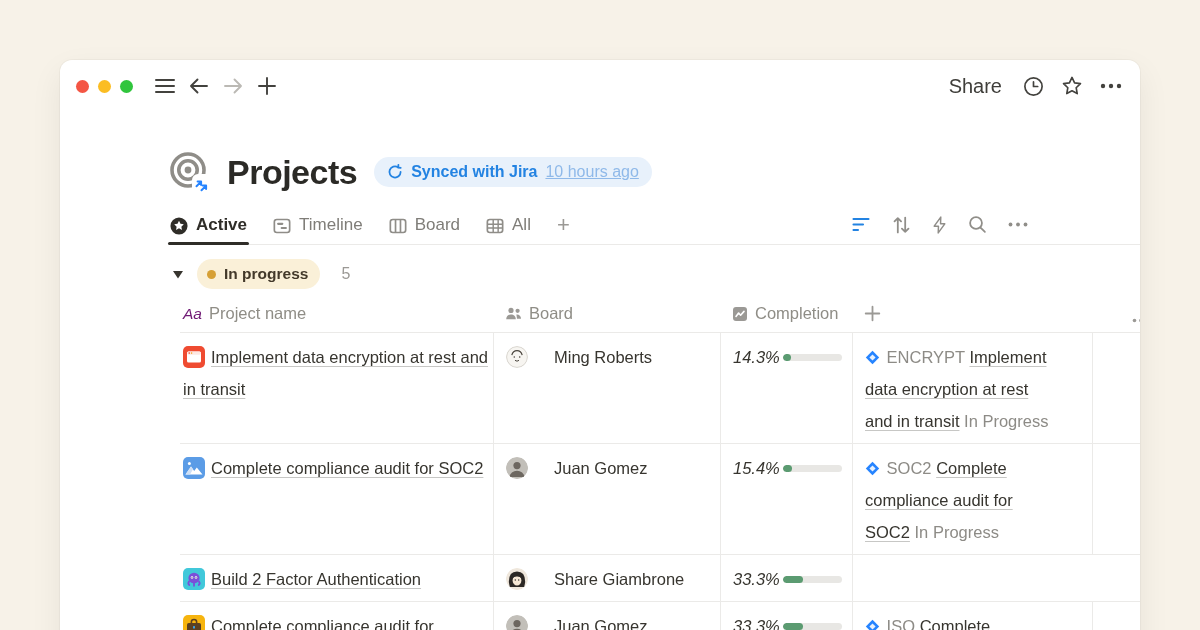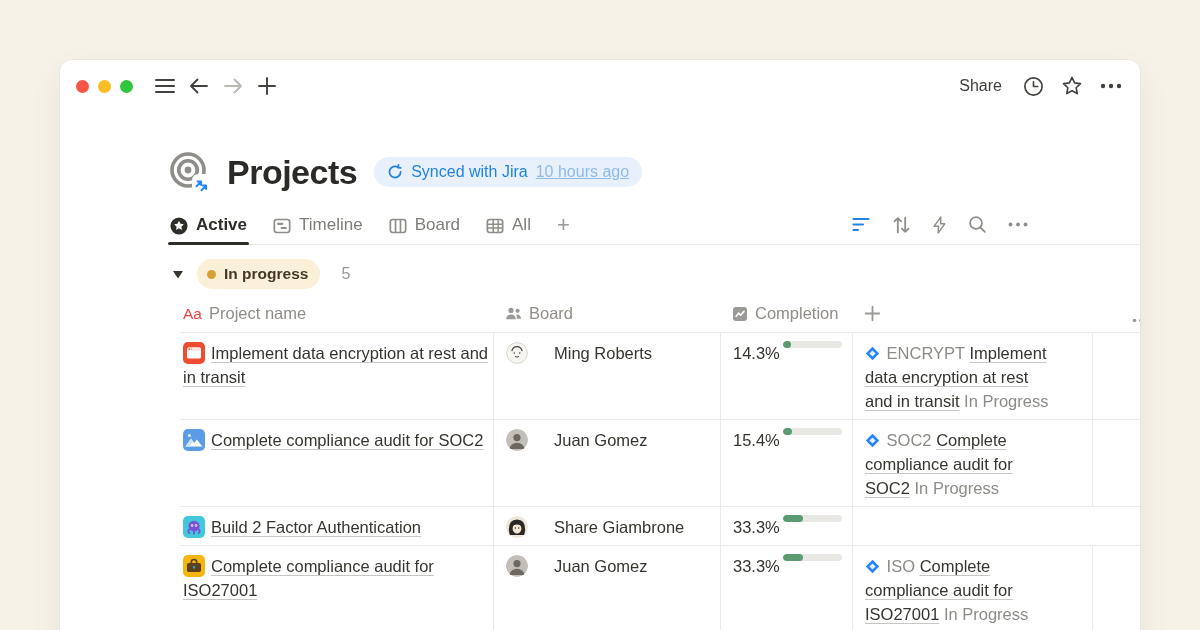--- a/index.html
+++ b/index.html
@@ -18,32 +18,32 @@
   }
   
   .topbar { height:52px; display:flex; align-items:center; padding:0 18px 0 16px; }
   .tl { width:13px; height:13px; border-radius:50%; margin-right:9px; }
   .tl.red { background:var(--traffic_red,#f45544); }
   .tl.yellow { background:var(--traffic_yellow,#fbbd23); }
   .tl.green { background:var(--traffic_green,#30c53d); }
   .tb-ico { display:inline-flex; align-items:center; justify-content:center; width:22px; height:22px; }
   .tb-group { display:flex; align-items:center; gap:12px; margin-left:12px; }
   .spacer { flex:1; }
-  .share { font-size:16px; color:#3f3e3a; margin-right:20px; }
+  .share { font-size:20px; color:#3f3e3a; margin-right:20px; }
   .tb-right { display:flex; align-items:center; gap:17px; }
   
   .title-row { margin:38px 0 2px 108px; display:flex; align-items:center; }
   .title-icon { width:44px; height:44px; position:relative; flex:0 0 auto; }
   h1.page-title { font-size:34px; font-weight:bold; letter-spacing:-.5px; color:#2b2a26; margin-left:15px; }
   .sync-badge {
     margin-left:17px; display:inline-flex; align-items:center; gap:8px;
     height:30px; padding:0 13px; border-radius:15px;
     background:var(--badge_bg,#e8f1fb); font-size:16px;
   }
-  .sync-label { color:var(--accent_blue,#2383e2); font-weight:normal; }
+  .sync-label { color:var(--accent_blue,#2383e2); font-weight:bold; }
   .sync-time { color:var(--badge_time,#8fb9e9);text-decoration:underline; }
   
   .tabs-row { margin:13px 0 0 110px; display:flex; align-items:flex-end; justify-content:space-between;
               border-bottom:1px solid var(--border,#ebeae8); height:38px; }
   .tabs { display:flex; align-items:center; gap:26px; height:100%; }
   .tab { display:flex; align-items:center; gap:8px; font-size:17px; color:#7f7d78; height:100%; position:relative; }
   .tab .t-label { padding-bottom:2px; }
   .tab.active { color:#2f2d28; font-weight:bold; }
   .tab.active::after { content:""; position:absolute; left:-2px; right:-2px; bottom:-1px; height:3px;
                        border-radius:2px; background:#2f2d28; }
@@ -56,38 +56,38 @@
                  border-radius:15px; background:var(--pill_bg,#faf0d8); }
   .status-dot { width:9px; height:9px; border-radius:50%; background:var(--pill_dot,#d6a036); }
   .status-label { font-size:15.5px; font-weight:bold; color:var(--pill_text,#43392a); }
   .group-count { margin-left:21px; font-size:16px; color:#9b9995; }
   
   .table { margin:5px 0 0 120px; width:960px; font-size:16.5px; }
   .thead { display:flex; height:38px; align-items:center; color:#8f8d86; font-size:16.5px;
            border-bottom:1px solid var(--border,#ebeae8); }
   .th { display:flex; align-items:center; gap:7px; padding-left:12px; }
   .th.col-name { padding-left:3px; }
-  .th .aa { font-size:15.5px; color:#ef4444; }
+  .th .aa { font-size:15.5px; color:#701a75;font-style:italic; }
   .col-name { width:313px; }
   .col-owner { width:227px; }
   .col-completion { width:132px; }
   .col-jira { width:240px; }
   .col-add { flex:1; position:relative; }
   .trow { display:flex; align-items:stretch; border-bottom:1px solid var(--border,#ebeae8); }
-  .td { padding:8px 10px 6px 12px; line-height:24px; }
+  .td { padding:8px 10px 6px 12px; line-height:32px; }
   .td.col-name { padding:8px 2px 6px 3px; }
   .td.col-jira { padding-right:32px; }
   .trow .col-owner, .trow .col-completion, .trow .col-jira, .trow .col-add {
     border-left:1px solid var(--border,#ebeae8); }
   .picon { display:inline-block; width:22px; height:22px; margin-right:6px; vertical-align:-5px; }
   .link { color:#37352f; text-decoration:underline; text-decoration-color:rgba(55,53,47,.28);
           text-decoration-thickness:1px; text-underline-offset:3px; }
   .owner-wrap { display:flex; align-items:center; gap:26px; }
   .avatar { width:22px; height:22px; border-radius:50%; overflow:hidden; flex:0 0 auto; display:inline-flex; }
-  .completion-wrap { display:flex; gap:3px; }
+  .completion-wrap { display:flex; align-items:center; gap:3px;font-style:italic; }
   .pct { color:#37352f; }
   .bar { width:64px; height:7px; border-radius:4px; background:var(--track,#e8e7e4); overflow:hidden; display:inline-block; }
   .fill { display:block; height:100%; border-radius:4px; background:var(--progress_green,#5b9b71); }
   .jicon { display:inline-block; width:15px; height:15px; vertical-align:-2px; margin-right:2px; }
   .jkey, .jstatus { color:#8d8b86; }
   .add-dots-partial { position:absolute; right:-10px; top:13px; }
   svg { display:block; }
 </style>
 </head>
 <body>

